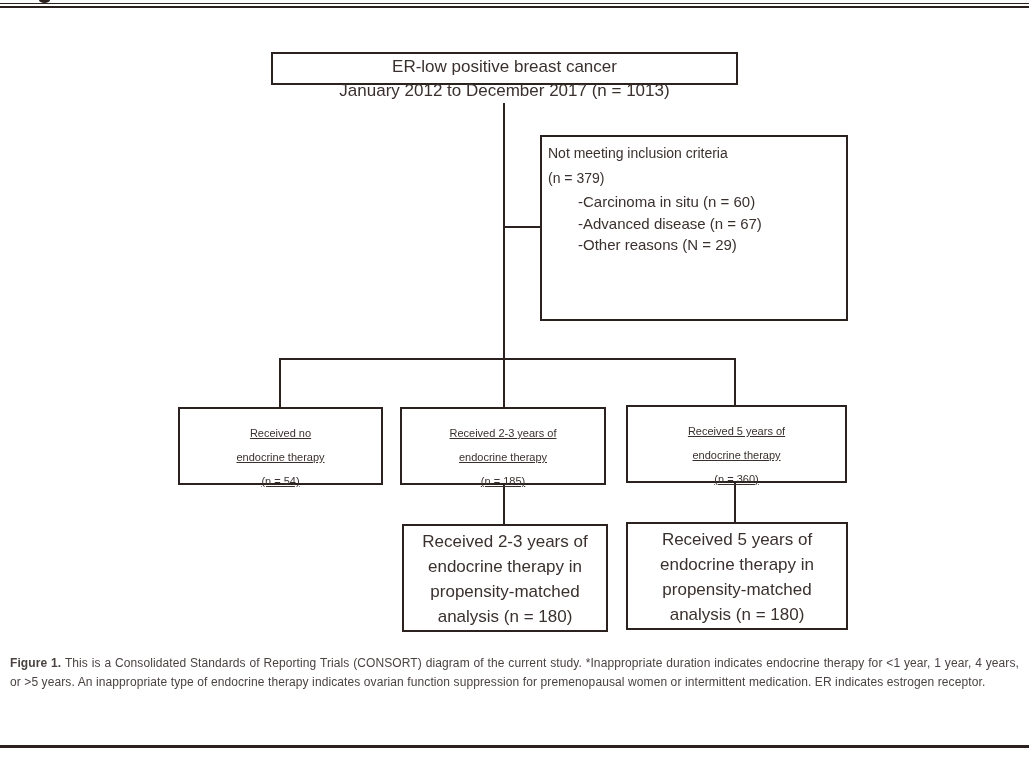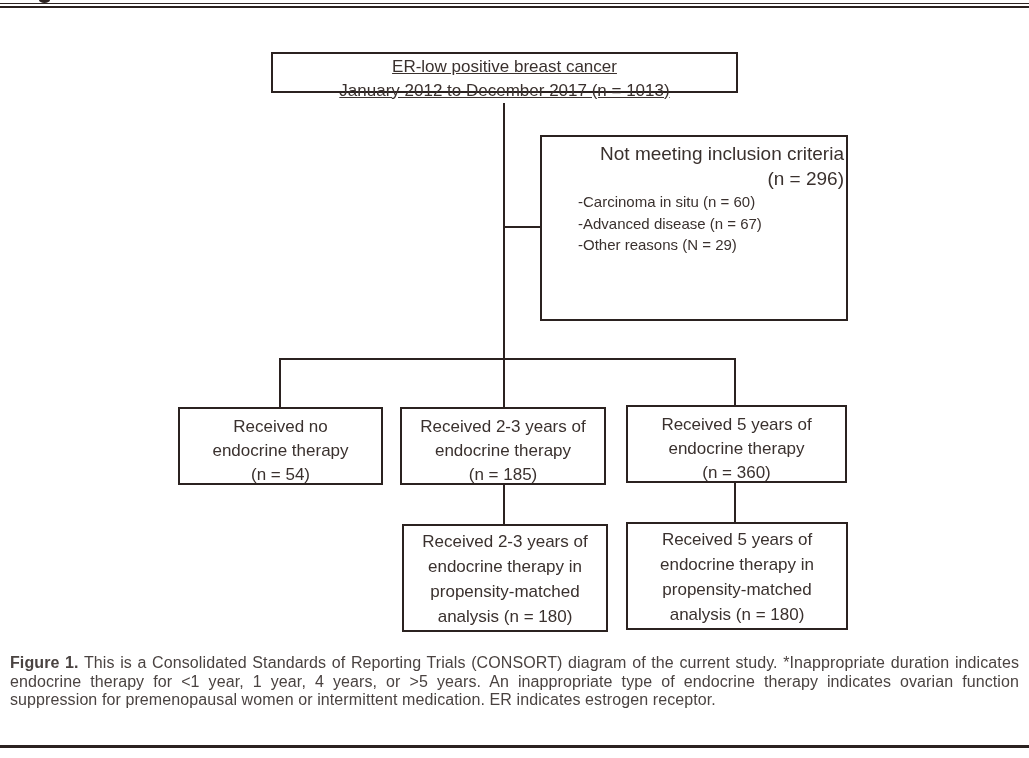--- a/index.html
+++ b/index.html
@@ -22,28 +22,28 @@
     border:2px solid var(--line);
     box-sizing:border-box;
     background:#fff;
     color:var(--ink);
     text-align:center;
   }
   .box .ln{display:block;}
   .vline,.hline{position:absolute;background:var(--line);}
   .top-box{font-size:17px;line-height:23.5px;padding-top:1px;}
   .excl-box{text-align:left;padding:4px 2px 0 6px;}
-  .excl-title{display:block;text-align:right;font-size:19px;line-height:25px;}
+  .excl-title{display:block;text-align:left;font-size:14px;line-height:25px;}
   .excl-item{display:block;font-size:15px;line-height:21.5px;text-indent:30px;}
-  .arm-box{font-size:17px;line-height:24px;padding-top:6px;}
+  .arm-box{font-size:11px;line-height:24px;padding-top:12px;text-decoration:underline;}
   .pm-box{font-size:17px;line-height:25px;padding-top:3px;}
   .caption{
     position:absolute;
     left:10px;top:654px;width:1009px;
-    font-size:16px;line-height:18.7px;
+    font-size:12px;line-height:18.7px;
     letter-spacing:0.1px;
     color:var(--cap);
     text-align:justify;
   }
   .caption .cap-label{font-weight:bold;}
 </style>
 </head>
 <body>
 
 <div class="page">
@@ -53,28 +53,28 @@
   <div class="rule" style="top:5.5px;height:2px;"></div>
 
   <div class="vline" style="left:502.5px;top:103px;width:2px;height:304px;"></div>
   <div class="hline" style="left:503px;top:226px;width:38px;height:2px;"></div>
   <div class="hline" style="left:279px;top:358px;width:457px;height:2px;"></div>
   <div class="vline" style="left:279px;top:358px;width:2px;height:50px;"></div>
   <div class="vline" style="left:734px;top:358px;width:2px;height:49px;"></div>
   <div class="vline" style="left:502.5px;top:484px;width:2px;height:44px;"></div>
   <div class="vline" style="left:734px;top:482px;width:2px;height:42px;"></div>
 
-  <div class="box top-box" style="left:271px;top:52px;width:467px;height:41px;text-decoration:underline;">
+  <div class="box top-box" style="left:271px;top:52px;width:467px;height:33px;">
     <span class="ln">ER-low positive breast cancer</span>
     <span class="ln">January 2012 to December 2017 (n = 1013)</span>
   </div>
 
   <div class="box excl-box" style="left:540px;top:135px;width:308px;height:186px;">
     <span class="excl-title">Not meeting inclusion criteria</span>
-    <span class="excl-title">(n = 296)</span>
+    <span class="excl-title">(n = 379)</span>
     <span class="excl-item">-Carcinoma in situ (n = 60)</span>
     <span class="excl-item">-Advanced disease (n = 67)</span>
     <span class="excl-item">-Other reasons (N = 29)</span>
   </div>
 
   <div class="box arm-box" style="left:178px;top:407px;width:205px;height:78px;">
     <span class="ln">Received no</span>
     <span class="ln">endocrine therapy</span>
     <span class="ln">(n = 54)</span>
   </div>

